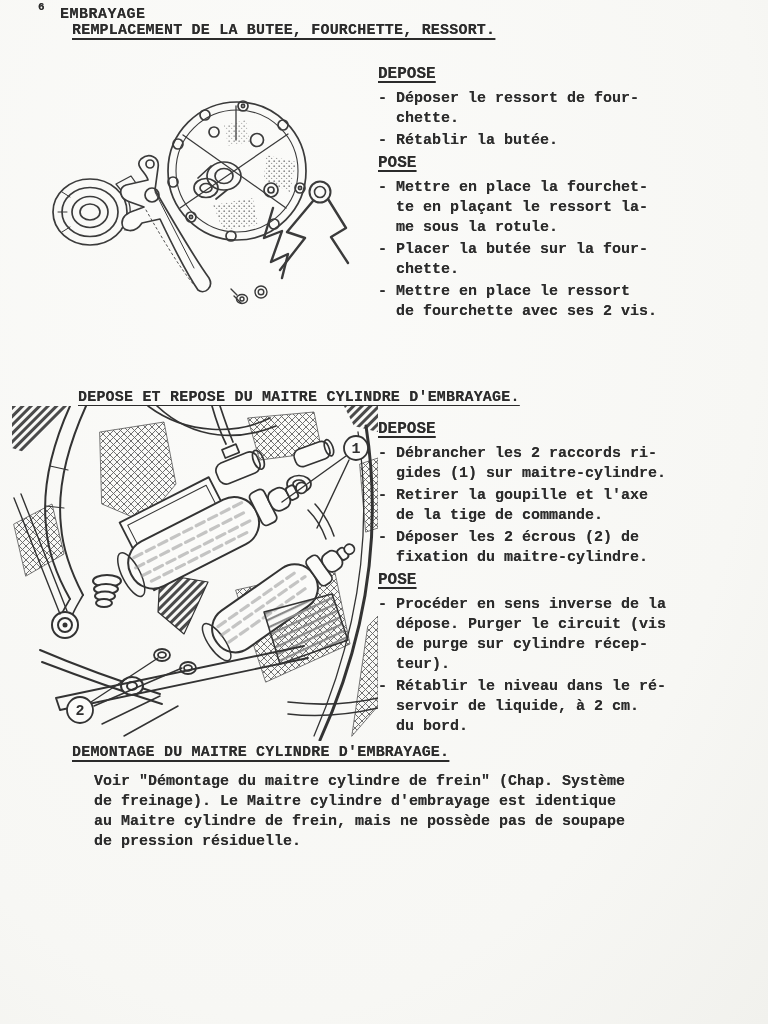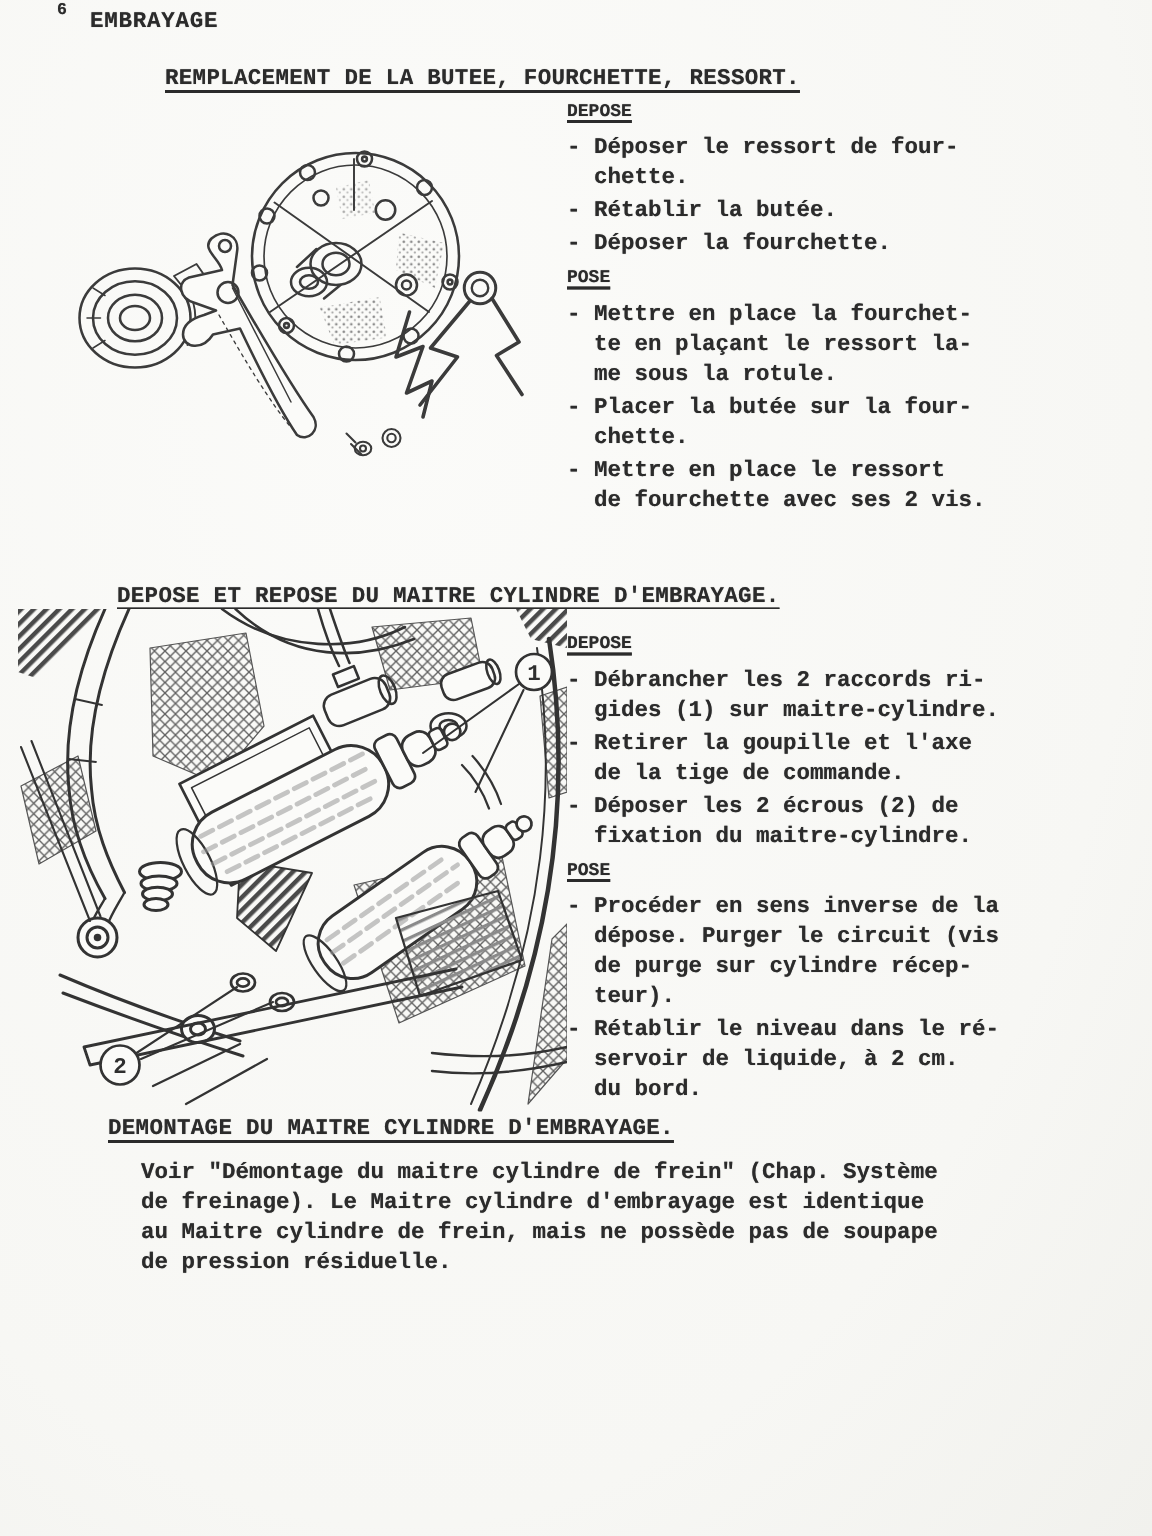--- a/index.html
+++ b/index.html
@@ -12,40 +12,40 @@
   .abs { position:absolute; }
   .ink { font-weight:700; text-shadow:0 0 .5px rgba(40,40,40,.65); }
   .page-num { font-size:11px; }
   .doc-header { font-size:15px; letter-spacing:.5px; white-space:nowrap; }
   .title {
     font-size:15px; white-space:nowrap; letter-spacing:.2px;
     text-decoration:underline; text-decoration-thickness:1.8px; text-underline-offset:4px;
   }
   .col { display:block; }
   .heading {
-    font-size:12px; line-height:20px; margin:0 0 5px 0; display:inline-block;
+    font-size:16px; line-height:20px; margin:0 0 5px 0; display:inline-block;
     text-decoration:underline; text-decoration-thickness:1.8px; text-underline-offset:3px;
   }
   .pose-block { margin-top:0; }
   .bullet {
     font-size:15px; line-height:20px; margin:0 0 2px 0;
     white-space:pre-line; padding-left:18px; text-indent:-18px;
   }
   .paragraph { font-size:15px; line-height:20px; white-space:pre-line; }
   .fig { display:block; }
   .fig svg { display:block; }
   .callout-num { font-family:"Liberation Mono","DejaVu Sans Mono",monospace; }
 </style>
 </head>
 <body>
 
 <div class="abs ink page-num" style="left:38px; top:1px;">6</div>
 <div class="abs ink doc-header" style="left:60px; top:6px;text-align:center;">EMBRAYAGE</div>
 
-<div class="abs ink title" style="left:72px; top:44px;margin-left:38px;">REMPLACEMENT DE LA BUTEE, FOURCHETTE, RESSORT.</div>
+<div class="abs ink title" style="left:72px; top:22px;">REMPLACEMENT DE LA BUTEE, FOURCHETTE, RESSORT.</div>
 
 <div class="abs fig" style="left:28px; top:80px;">
   <svg width="345" height="255" viewBox="0 0 345 255">
     <defs>
       <pattern id="dots1" width="5" height="5" patternUnits="userSpaceOnUse">
         <circle cx="1.2" cy="1.2" r=".9" fill="#8d8d8d"></circle>
         <circle cx="3.6" cy="3.4" r=".7" fill="#a0a0a0"></circle>
       </pattern>
     </defs>
     <g stroke="#3b3b3b" fill="none" stroke-width="1.7" stroke-linecap="round" stroke-linejoin="round">
@@ -122,21 +122,20 @@
       </g>
     </g>
   </svg>
 </div>
 
 <div class="abs col" style="left:378px; top:64px; width:388px;">
   <span class="heading ink">DEPOSE</span>
   <div class="bullet ink">- Déposer le ressort de four-
 chette.</div>
   <div class="bullet ink">- Rétablir la butée.</div>
-  <div class="bullet ink">- Déposer la fourchette.</div>
   <div class="pose-block">
     <span class="heading ink">POSE</span>
     <div class="bullet ink">- Mettre en place la fourchet-
 te en plaçant le ressort la-
 me sous la rotule.</div>
     <div class="bullet ink">- Placer la butée sur la four-
 chette.</div>
     <div class="bullet ink">- Mettre en place le ressort
 de fourchette avec ses 2 vis.</div>
   </div>

